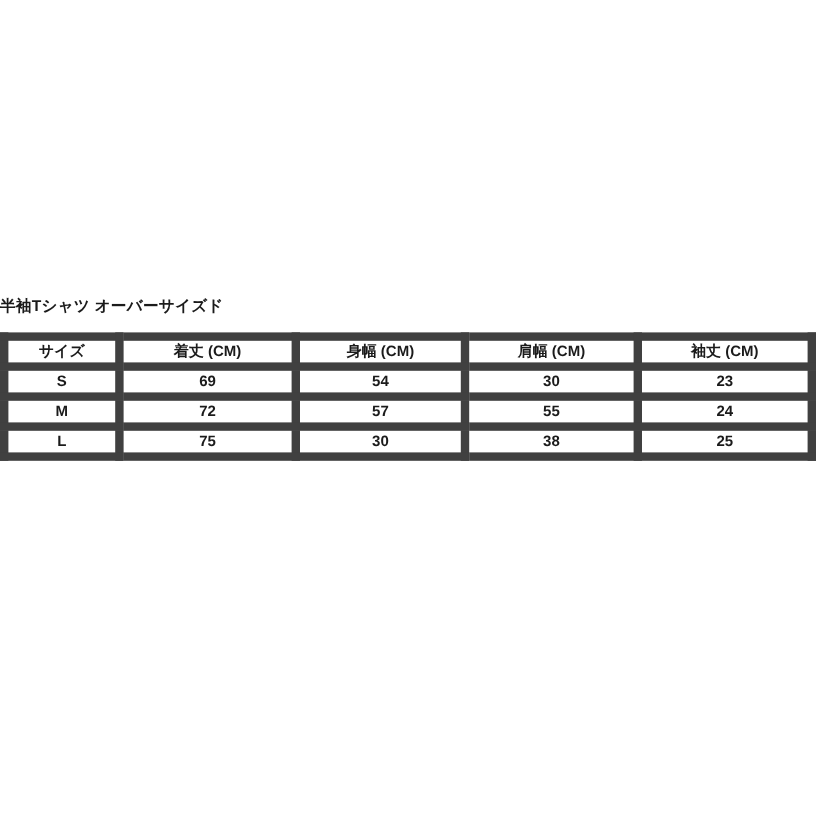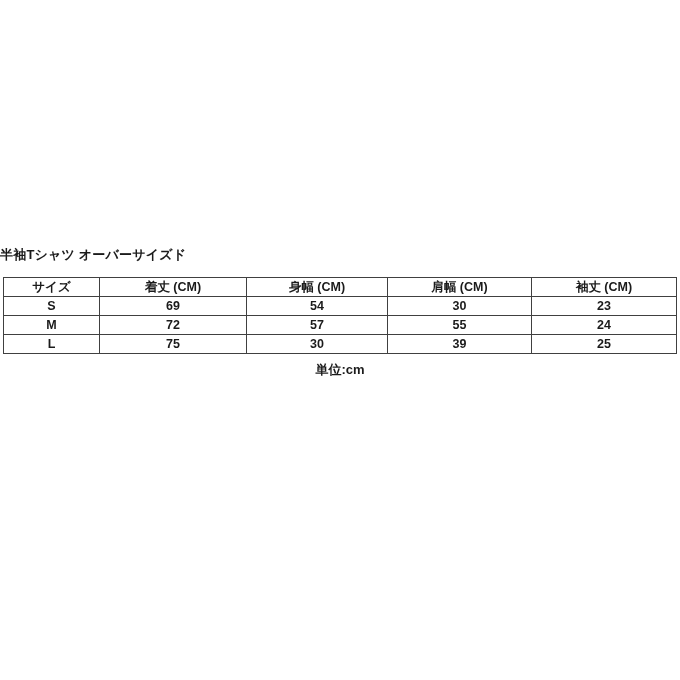--- a/index.html
+++ b/index.html
@@ -24,21 +24,21 @@
     margin: 0 0 13px 0;
     letter-spacing: 0.2px;
   }
   table.size-table {
     border-collapse: collapse;
     margin: 0 auto;
     width: 673px;
     table-layout: fixed;
   }
   .size-table th, .size-table td {
-    border: 1px solid #404040;
+    border: 7px solid #404040;
     text-align: center;
     vertical-align: middle;
     padding: 0;
     height: 18px;
     line-height: 18px;
     font-size: 12.5px;
     white-space: nowrap;
     overflow: hidden;
   }
   .size-table th {
@@ -92,20 +92,19 @@
           <td class="size-col">M</td>
           <td>72</td>
           <td>57</td>
           <td>55</td>
           <td>24</td>
         </tr>
         <tr>
           <td class="size-col">L</td>
           <td>75</td>
           <td>30</td>
-          <td>39</td>
+          <td>38</td>
           <td>25</td>
         </tr>
       </tbody>
   </table>
 
-  <div class="unit-note">単位:cm</div>
 </div>
 
 </body></html>

